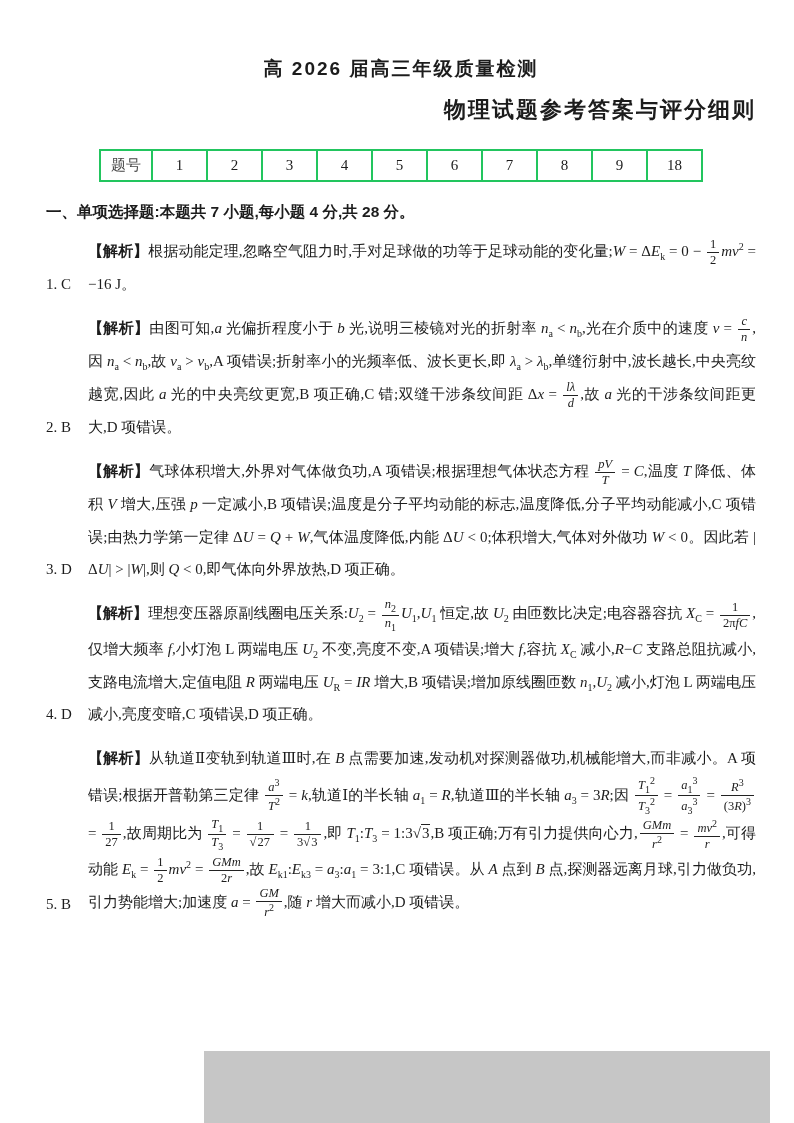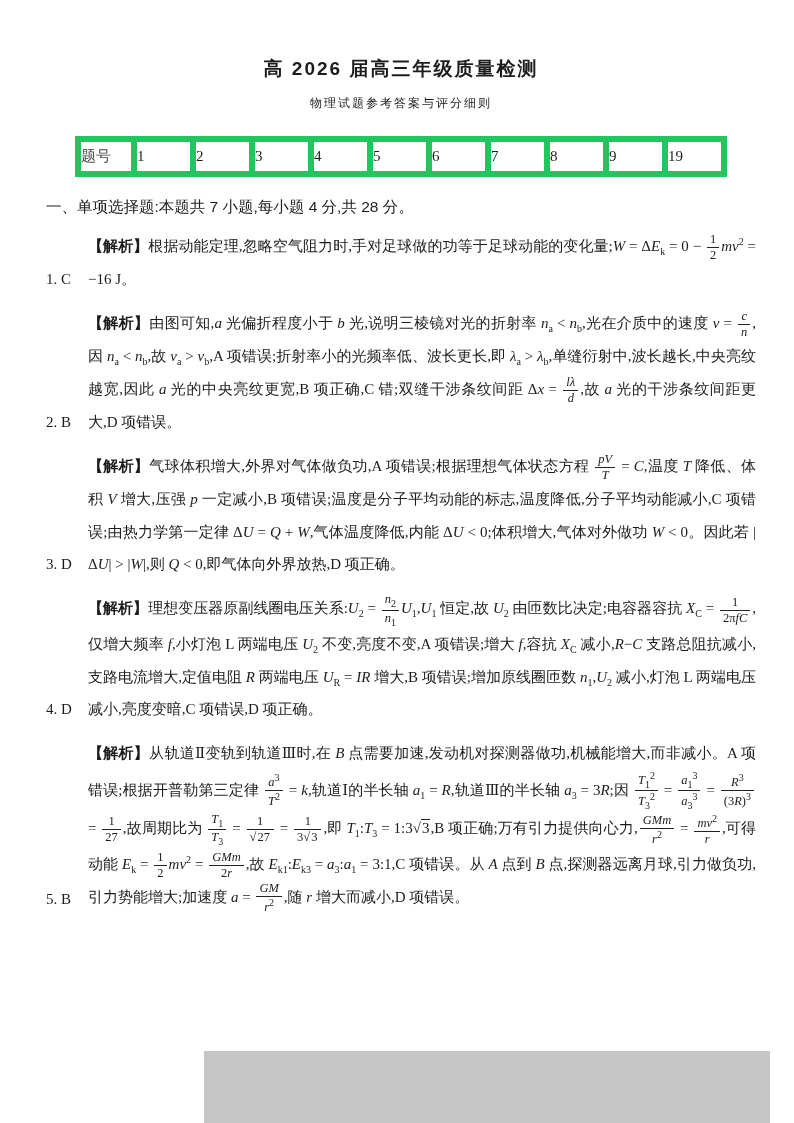--- a/index.html
+++ b/index.html
@@ -13,41 +13,41 @@
     overflow:hidden;
     font-family:"Liberation Serif","DejaVu Serif",serif;
     color:#1c1c1c;
   }
   .title{
     margin:0;text-align:center;
     font-family:"Liberation Sans","DejaVu Sans",sans-serif;
     font-size:19px;font-weight:700;letter-spacing:2px;
   }
   .subtitle{
-    margin:13px 0 0 0;text-align:center;
+    margin:13px 0 0 0;text-align:right;
     font-family:"Liberation Sans","DejaVu Sans",sans-serif;
-    font-size:12px;font-weight:400;letter-spacing:2px;
+    font-size:22px;font-weight:700;letter-spacing:2px;
   }
   table.answers{
     border-collapse:collapse;
     margin:24px auto 0 auto;
     font-size:15px;
   }
   table.answers td{
-    border:6px solid #22c55e;
-    text-align:left;
+    border:2px solid #22c55e;
+    text-align:center;
     padding:0;
     height:29px;
     min-width:53px;
   }
   table.answers td.hdr{min-width:50px;color:#444;}
   .section-heading{
     margin-top:20px;
     font-family:"Liberation Sans","DejaVu Sans",sans-serif;
-    font-weight:400;font-size:15.5px;
+    font-weight:700;font-size:15.5px;
   }
   .item{
     display:flex;
     align-items:flex-end;
     margin-top:12px;
     font-size:15px;
     line-height:2.15;
     text-align:justify;
   }
   .inum{
@@ -93,21 +93,21 @@
         <td class="hdr">题号</td>
         <td>1</td>
         <td>2</td>
         <td>3</td>
         <td>4</td>
         <td>5</td>
         <td>6</td>
         <td>7</td>
         <td>8</td>
         <td>9</td>
-        <td>19</td>
+        <td>18</td>
       </tr>
     </tbody>
   </table>
 
   <div class="section-heading">一、单项选择题:本题共 7 小题,每小题 4 分,共 28 分。</div>
 
   <div class="item">
     <span class="inum"><span>1.</span> <span>C</span></span>
     <div class="ibody"><b>【解析】</b>根据动能定理,忽略空气阻力时,手对足球做的功等于足球动能的变化量;<i>W</i> = Δ<i>E</i><sub>k</sub> = 0 − <span class="frac">
           <span class="t">1</span>

